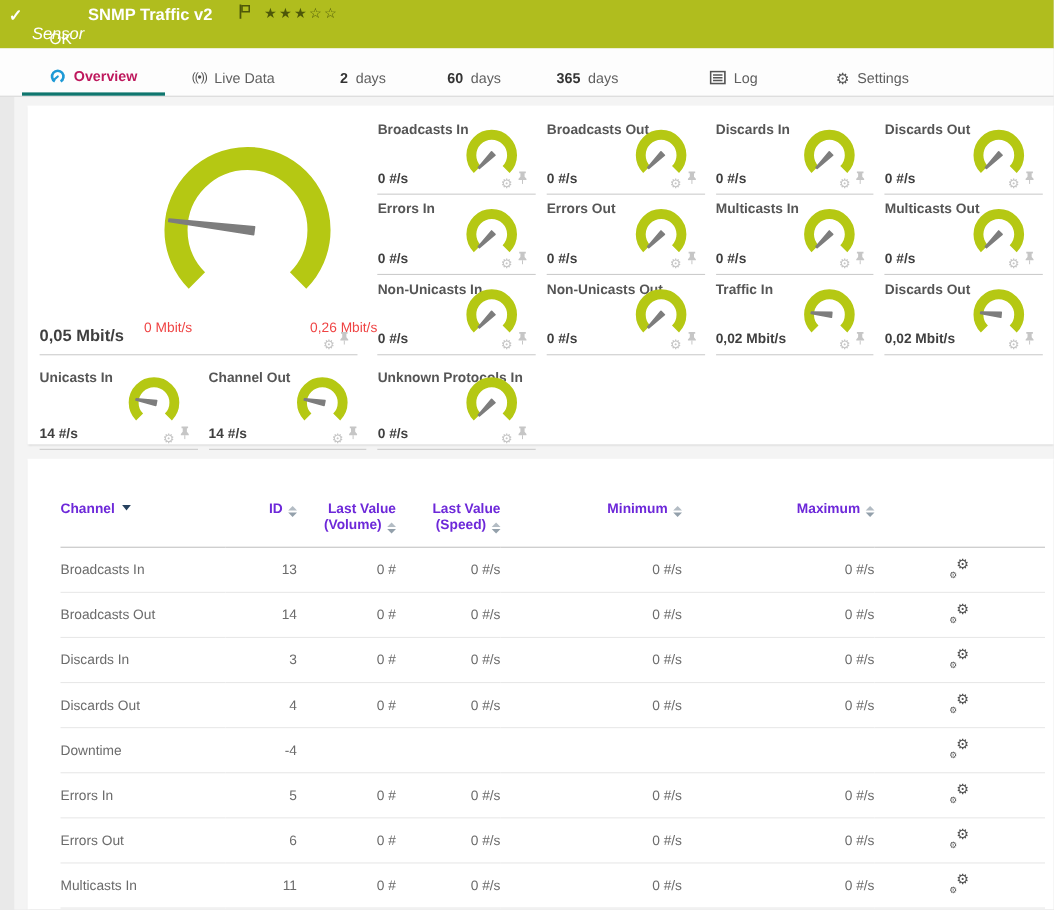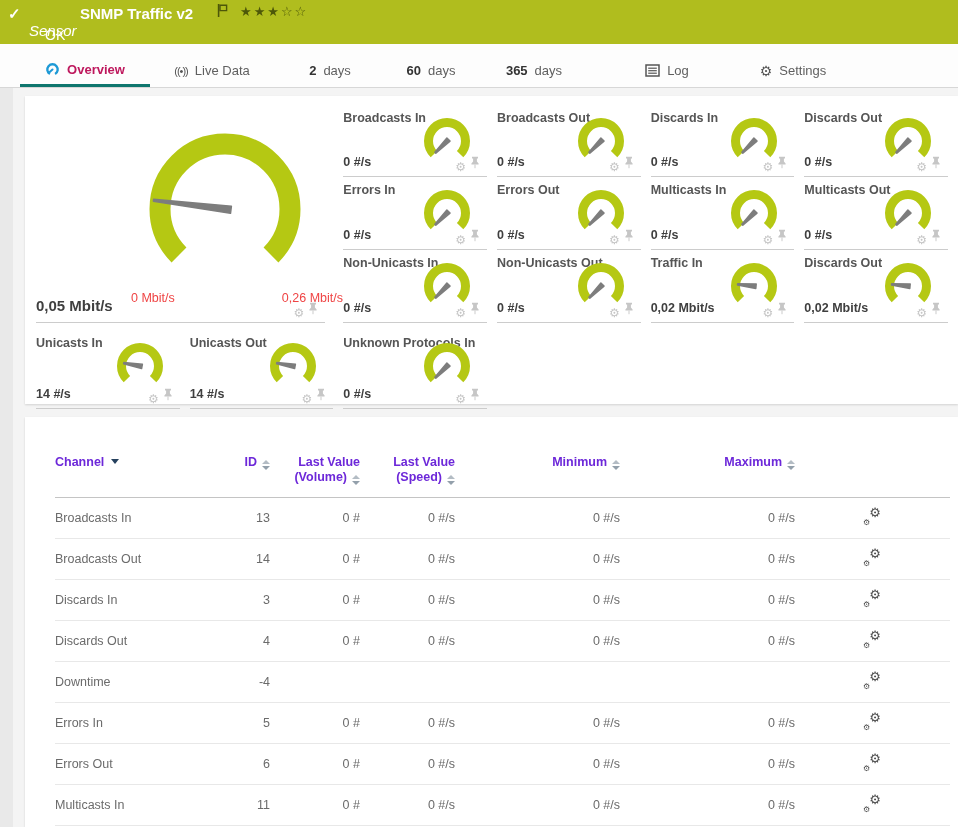--- a/index.html
+++ b/index.html
@@ -346,21 +346,21 @@
         <div class="g-value">14 #/s</div>
         <span class="g-icons">
           <span class="gear-sm">⚙</span>
           <span><svg width="10" height="13" viewBox="0 0 10 13">
               <path d="M2 .8 H8 V2.4 H6.9 V5.6 L8.6 7.6 V8.6 H1.4 V7.6 L3.1 5.6 V2.4 H2 Z" fill="#c6c6c6"></path>
               <rect x="4.55" y="8.6" width=".9" height="3.6" fill="#c6c6c6"></rect>
             </svg></span>
         </span>
       </div>
       <div class="g-cell r4" style="grid-column:2;grid-row:4;">
-        <div class="g-title">Unicasts Out</div>
+        <div class="g-title">Channel Out</div>
         <span class="g-svg-s"><svg width="54" height="54" viewBox="0 0 54 54">
     <path d="M 13.9 40.1 A 18.5 18.5 0 1 1 40.1 40.1" fill="none" stroke="#b5c813" stroke-width="9"></path>
     <polygon points="10.9,23.5 10.6,24.7 28.6,29.5 29.4,25.2" fill="#7d7d7d" stroke="#7d7d7d" stroke-width="1.5" stroke-linejoin="round"></polygon>
           </svg></span>
         <div class="g-value">14 #/s</div>
         <span class="g-icons">
           <span class="gear-sm">⚙</span>
           <span><svg width="10" height="13" viewBox="0 0 10 13">
               <path d="M2 .8 H8 V2.4 H6.9 V5.6 L8.6 7.6 V8.6 H1.4 V7.6 L3.1 5.6 V2.4 H2 Z" fill="#c6c6c6"></path>
               <rect x="4.55" y="8.6" width=".9" height="3.6" fill="#c6c6c6"></rect>

